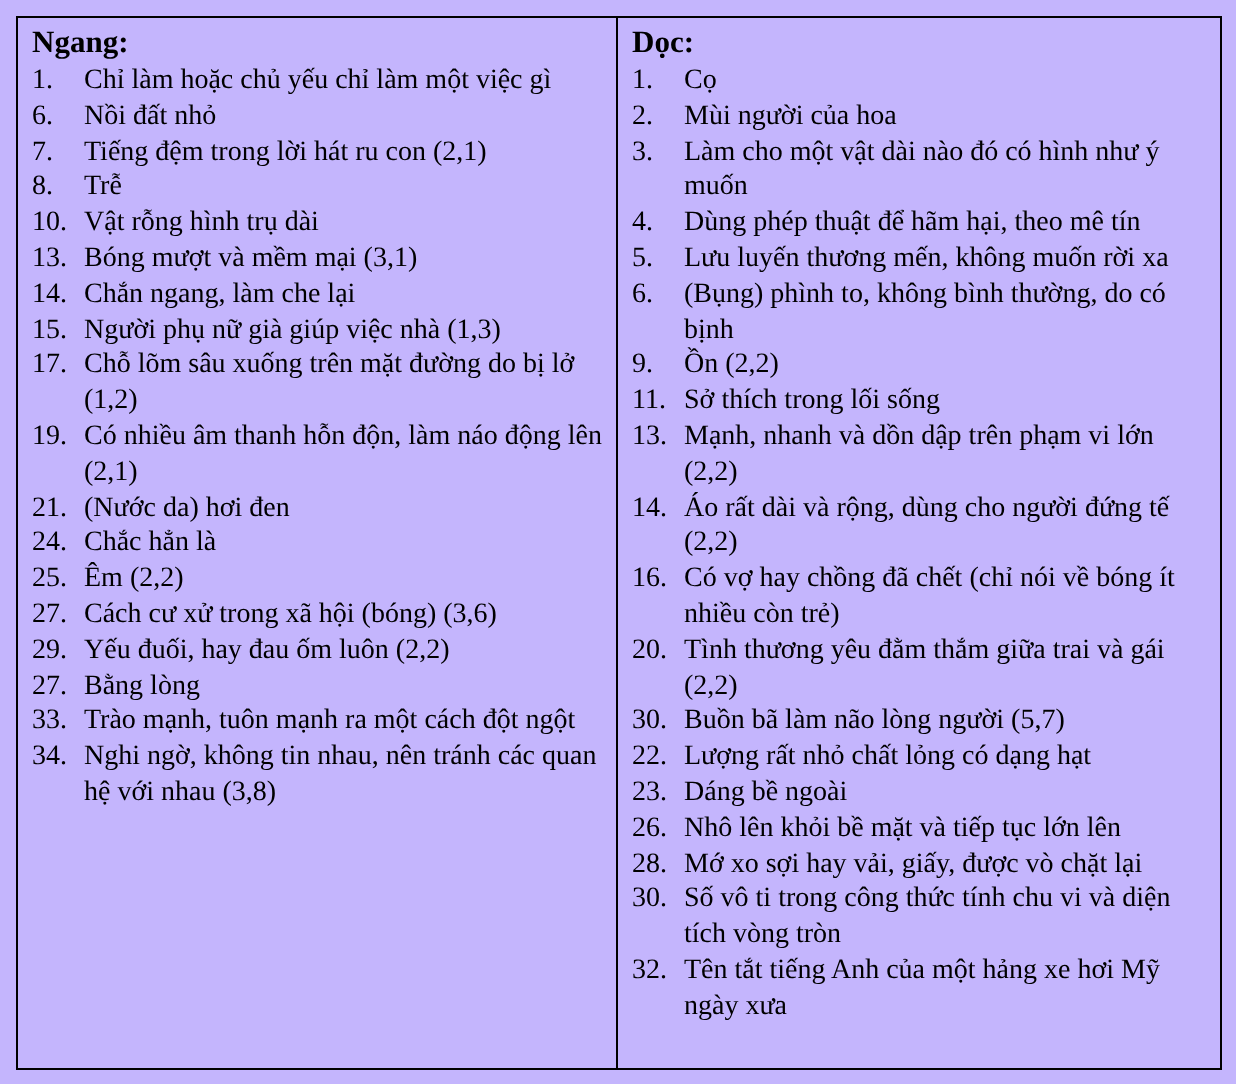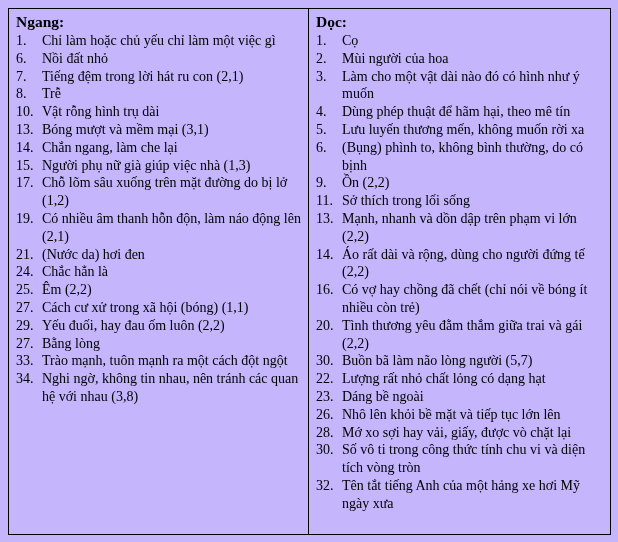--- a/index.html
+++ b/index.html
@@ -124,21 +124,21 @@
                 <span class="txt">Chắc hẳn là</span>
               </div>
 
               <div class="clue">
                 <span class="num">25.</span>
                 <span class="txt">Êm (2,2)</span>
               </div>
 
               <div class="clue">
                 <span class="num">27.</span>
-                <span class="txt">Cách cư xử trong xã hội (bóng) (1,1)</span>
+                <span class="txt">Cách cư xử trong xã hội (bóng) (3,6)</span>
               </div>
 
               <div class="clue">
                 <span class="num">29.</span>
                 <span class="txt">Yếu đuối, hay đau ốm luôn (2,2)</span>
               </div>
 
               <div class="clue">
                 <span class="num">27.</span>
                 <span class="txt">Bằng lòng</span>

